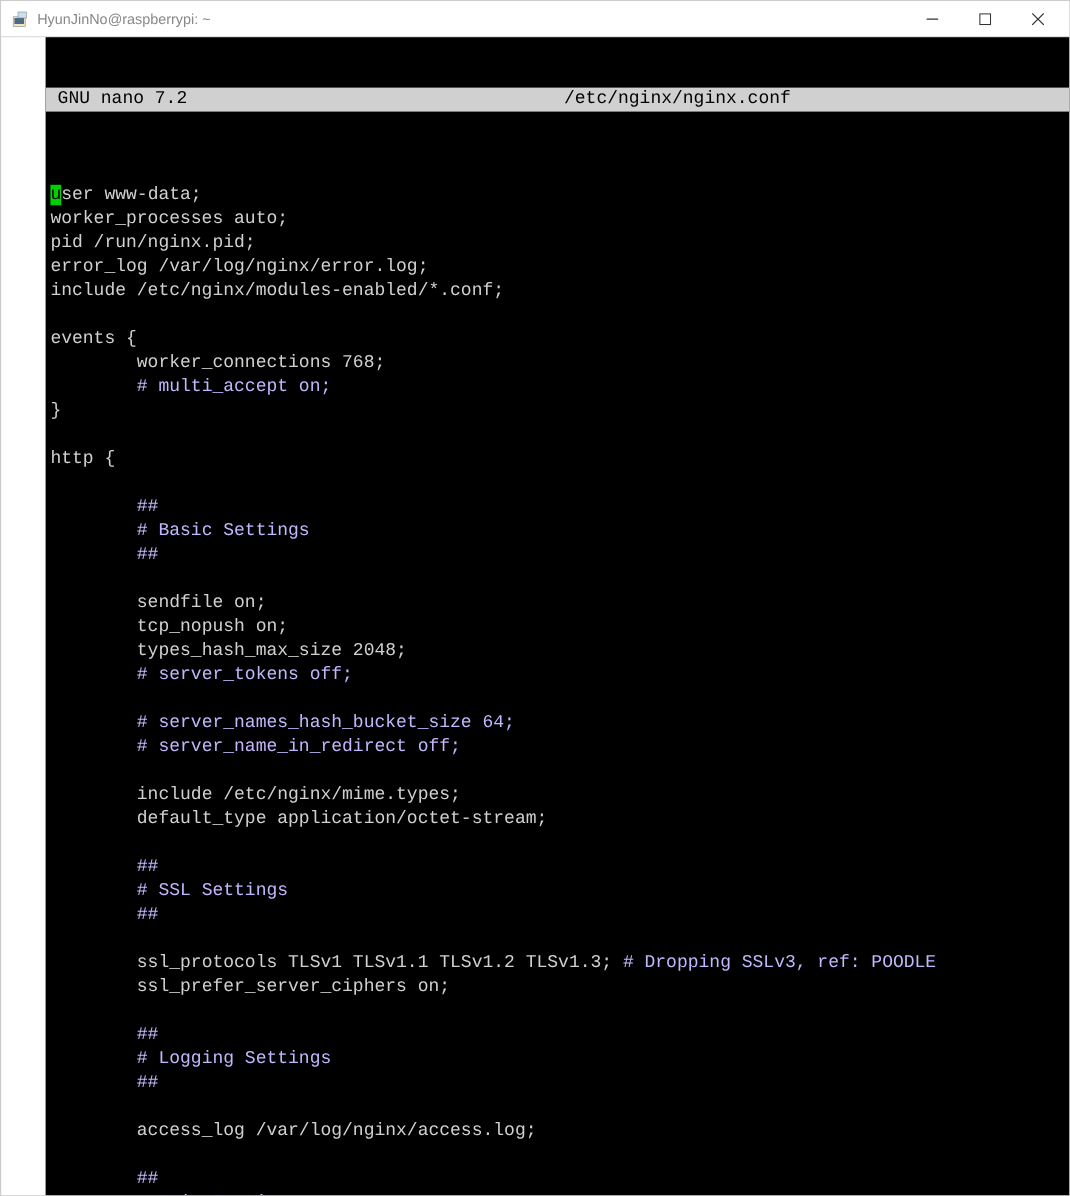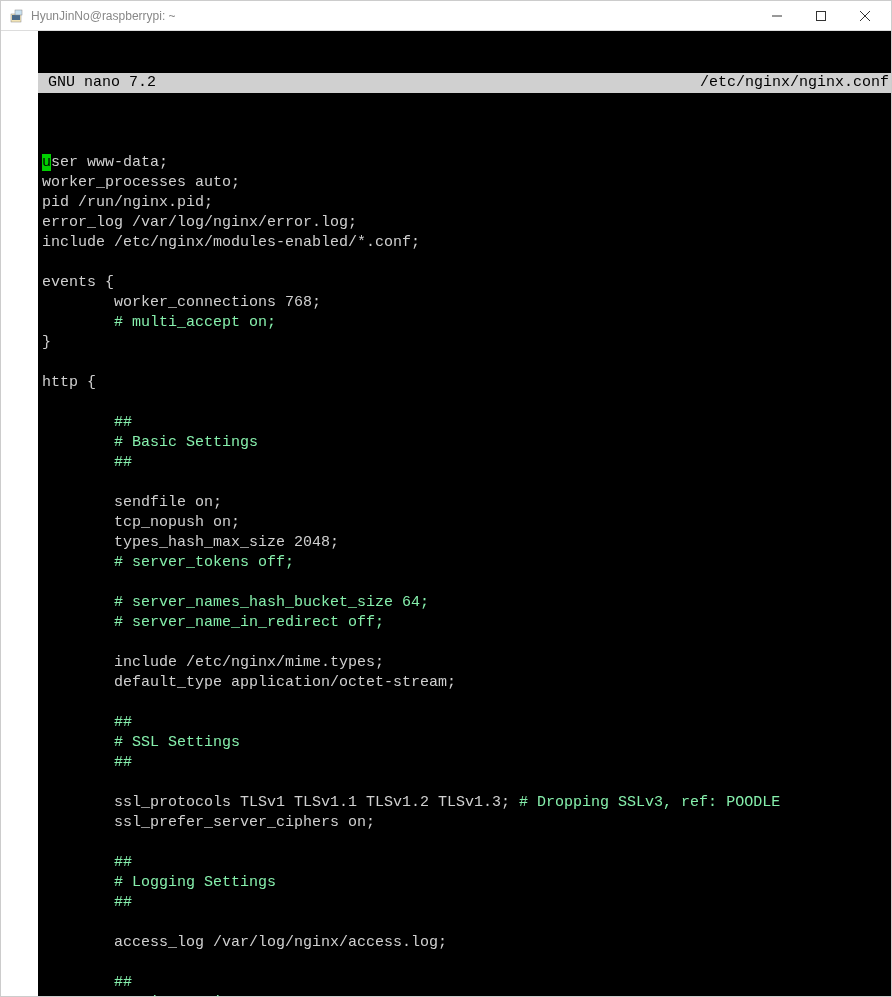--- a/index.html
+++ b/index.html
@@ -53,30 +53,30 @@
   }
   .nano-header {
     background: #d0d0d0;
     color: #000;
     display: flex;
     padding: 0 2px;
     height: 20px;
     line-height: 20px;
   }
   .nano-header .left { width: 200px; padding-left: 8px; }
-  .nano-header .center { flex: 1; text-align: right; }
+  .nano-header .center { flex: 1; text-align: center; }
   .content {
     padding-left: 4px;
   }
   .line { height: 20px; }
   .cursor {
     background: #00d000;
     color: #000;
   }
-  .comment { color: #86efac; }
+  .comment { color: #c4b5fd; }
   .normal { color: #d0d0d0; }
 </style>
 </head>
 <body>
 
 <div class="window">
   <div class="titlebar">
     <span class="icon">
       <svg width="16" height="16" viewBox="0 0 16 16">
         <rect x="2" y="6" width="10" height="8" fill="#f5e6b8" stroke="#888" stroke-width="0.5"></rect>

